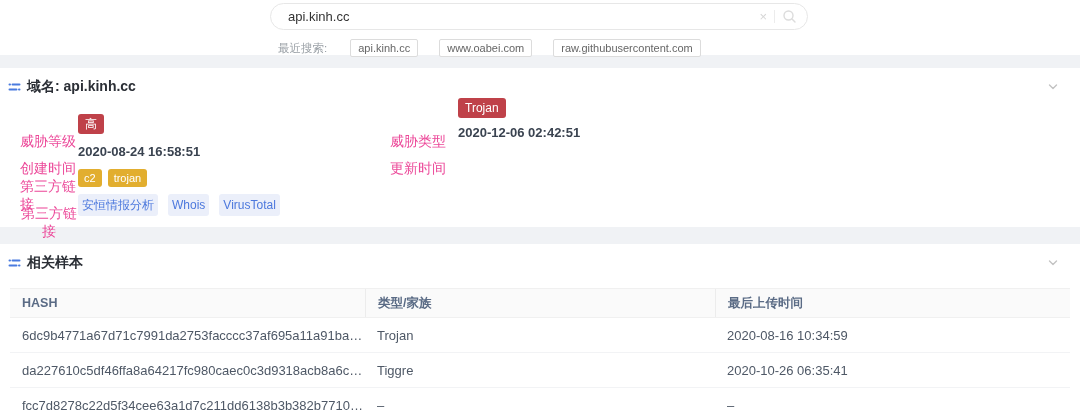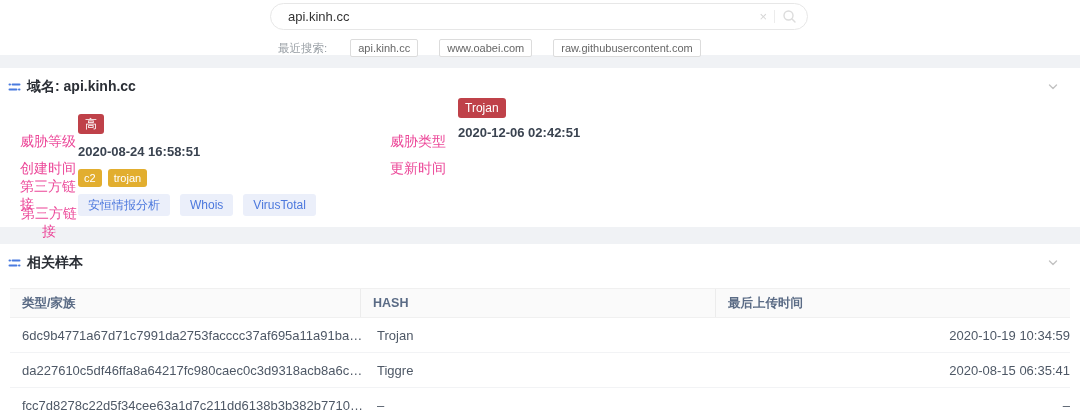--- a/index.html
+++ b/index.html
@@ -37,30 +37,30 @@
   .fcol-l { display:flex; align-items:center; width:370px; }
   .fcol-r { display:flex; align-items:flex-start; }
   .flabel { width:58px; font-size:14px; color:#ec4899; flex-shrink:0;margin-top:35px; }
   .flabel-r { margin-right:12px; width:auto; }
   .fvalue { font-size:13px; color:#3a4350;font-weight:bold; }
   .badge-red { display:inline-block; background:#bf4149; color:#fff; font-size:12px;
     line-height:1; padding:4px 7px; border-radius:3px; }
   .badge-yellow { display:inline-block; background:#e2ae2f; color:#fff; font-size:11px;
     line-height:1; padding:3.5px 6px; border-radius:3px; margin-right:6px; cursor:pointer; }
   .tag-blue { display:inline-block; background:#ebeffa; color:#4c78dd; font-size:12px;
-    line-height:1; padding:5px 10px; border-radius:3px; margin-right:10px; cursor:pointer; }
+    line-height:1; padding:5px 4px; border-radius:3px; margin-right:10px; cursor:pointer; }
 
   
   .tbl { margin:10px 10px 0; }
   .tbl-head { display:flex; align-items:stretch; background:#fafafa; height:30px;
     border-top:1px solid #f0f0f0; border-bottom:1px solid #f0f0f0; }
   .th { display:flex; align-items:center; font-size:12.5px; color:#5a6b85;
     font-weight:bold; padding-left:12px; }
   .th + .th { border-left:1px solid #ececec; }
-  .c1 { width:355px; } .c2 { width:350px; } .c3 { flex:1;text-align:right; }
+  .c1 { width:355px; } .c2 { width:350px; } .c3 { flex:1; }
   .tr { display:flex; align-items:center; height:35px; border-bottom:1px solid #f2f3f5; }
   .td { font-size:13px; color:#4e5866; padding-left:12px; overflow:hidden;
     white-space:nowrap; text-overflow:ellipsis; }
 </style>
 </head>
 <body>
 
 <div class="search-area">
   <div class="search-pill">
     <input class="search-input" value="api.kinh.cc" style="">
@@ -161,34 +161,34 @@
     <span class="card-title">相关样本</span>
     <span class="chev">
       <svg width="14" height="14" viewBox="0 0 14 14">
         <polyline points="3.5,5 7,8.5 10.5,5" fill="none" stroke="#c3c3c3" stroke-width="1.4" stroke-linecap="round" stroke-linejoin="round"></polyline>
       </svg>
     </span>
   </div>
 
   <div class="tbl">
     <div class="tbl-head">
+      <div class="th c1">HASH</div>
       <div class="th c2">类型/家族</div>
-      <div class="th c1">HASH</div>
       <div class="th c3">最后上传时间</div>
     </div>
 
     <div class="tr">
       <div class="td c1">6dc9b4771a67d71c7991da2753facccc37af695a11a91baa985ae5551be57a72</div>
       <div class="td c2">Trojan</div>
-      <div class="td c3">2020-10-19 10:34:59</div>
+      <div class="td c3">2020-08-16 10:34:59</div>
     </div>
     <div class="tr">
       <div class="td c1">da227610c5df46ffa8a64217fc980caec0c3d9318acb8a6cf26c5fde2e0c405f</div>
       <div class="td c2">Tiggre</div>
-      <div class="td c3">2020-08-15 06:35:41</div>
+      <div class="td c3">2020-10-26 06:35:41</div>
     </div>
     <div class="tr">
       <div class="td c1">fcc7d8278c22d5f34cee63a1d7c211dd6138b3b382b77106fae2cf4db98e1c96</div>
       <div class="td c2">–</div>
       <div class="td c3">–</div>
     </div>
   </div>
 </div>
 
 </body></html>

